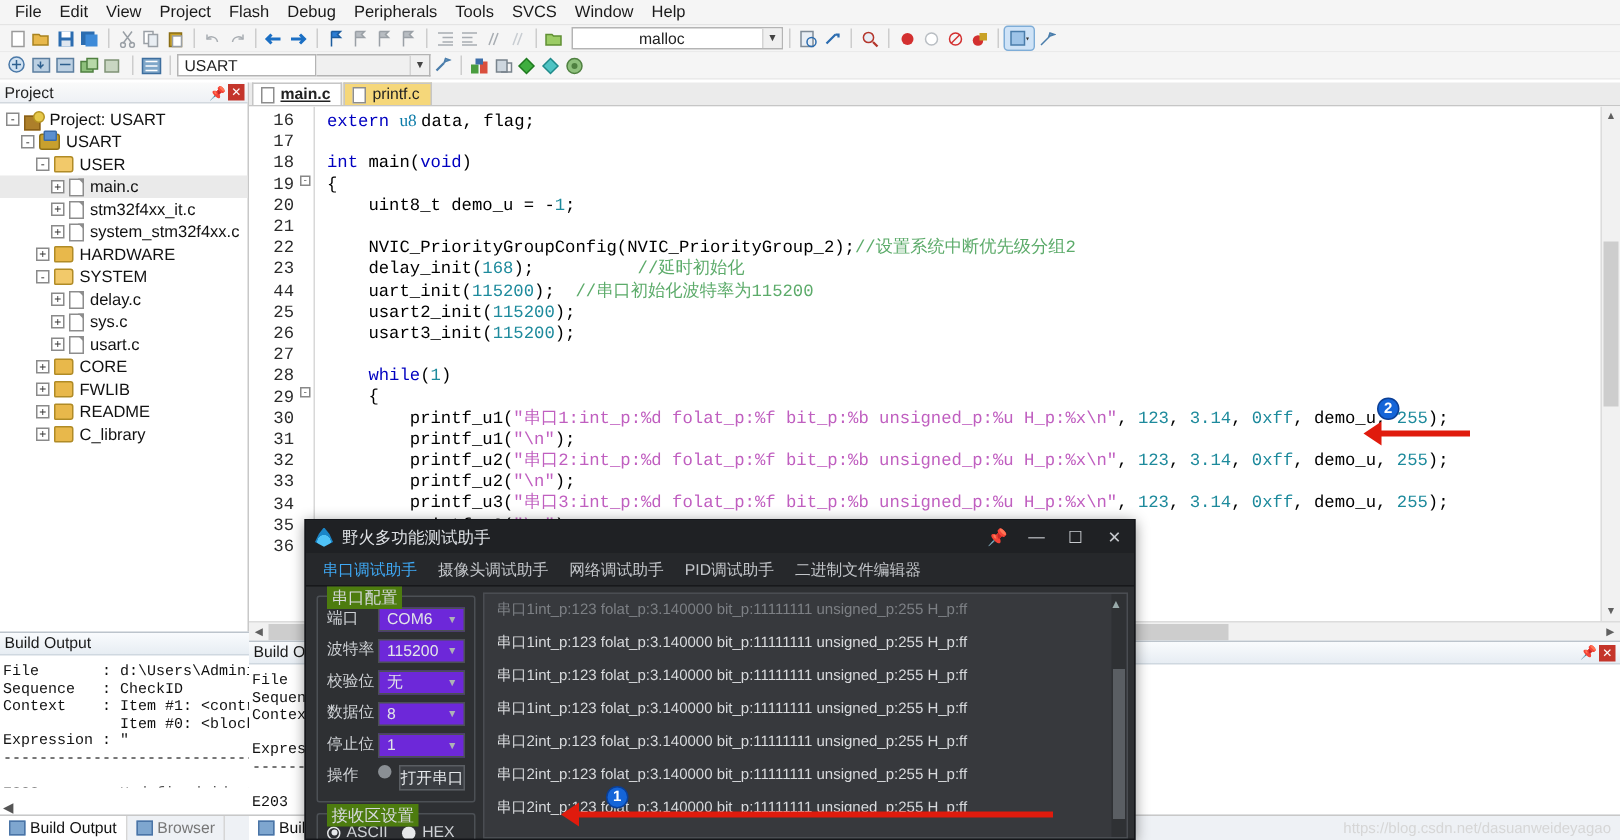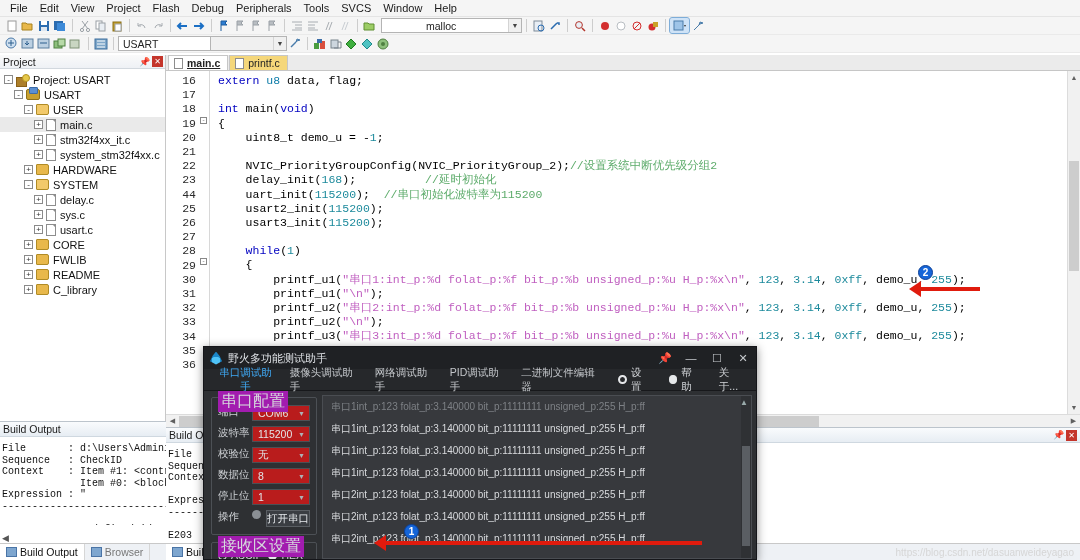--- a/index.html
+++ b/index.html
@@ -221,21 +221,21 @@
     font-size: 6px; line-height: 5px; text-align: center;
   }
   .codearea {
     flex: 1; padding-top: 3px; padding-left: 8px;
     font-family: "Liberation Mono", monospace;
     font-size: 11.5px; line-height: 14.2px;
     white-space: pre; color: #000;
     overflow: hidden;
   }
   .kw { color: #0000c0; font-weight: normal; }
-  .kw2 { color: #0b7ba8; }
+  .kw2 { color: #0b7ba8; font-family: Liberation Serif, serif; }
   .num { color: #1d8a9c; }
   .str { color: #c05fc0; }
   .cmt { color: #5cab6a; }
 
   .editor-sb {
     position: absolute; right: 0; top: 0; bottom: 0; width: 13px;
     background: #f1f1f1; border-left: 1px solid #dcdcdc;
   }
   .sb-up, .sb-dn {
     height: 13px; display: flex; align-items: center; justify-content: center;
@@ -336,27 +336,27 @@
 
   .dlg-main { flex: 1; display: flex; min-height: 0; }
   .dlg-left { width: 118px; flex: 0 0 auto; padding: 6px 5px 0 7px; }
   .grp {
     border: 1px solid #4c5055; border-radius: 2px;
     padding: 7px 6px 7px 6px; position: relative;
     margin-bottom: 7px;
   }
   .grp > .legend {
     position: absolute; top: -7px; left: 6px;
-    background: #a21caf; padding: 0 3px;
-    font-size: 16px; color: #d6d9dd;
+    background: #4d7c0f; padding: 0 3px;
+    font-size: 11px; color: #d6d9dd;
   }
   .frow { display: flex; align-items: flex-start; height: 17px; margin-bottom: 4px; }
   .frow .lbl { width: 34px; font-size: 10.5px; color: #ced1d5; flex: 0 0 auto; }
   .dsel {
-    flex: 1; height: 16px; background: #b91c1c; border: 1px solid #4c5055;
+    flex: 1; height: 16px; background: #6d28d9; border: 1px solid #4c5055;
     display: flex; align-items: center; padding-left: 5px;
     font-size: 10.5px; color: #e2e5e8;
   }
   .dsel .car { margin-left: auto; margin-right: 4px; font-size: 7px; color: #aeb2b6; }
   .opbtn {
     flex: 1; height: 17px; background: #3a3d42; border: 1px solid #5a5e63;
     display: flex; align-items: center; justify-content: center;
     font-size: 10.5px; color: #e6e9ec;
   }
   .statusled {
@@ -934,33 +934,20 @@
         <div class="cls">✕</div>
       </div>
     </div>
 
     <div class="dlg-tabs" id="dtabs">
         <div class="dtab active">串口调试助手</div>
         <div class="dtab">摄像头调试助手</div>
         <div class="dtab">网络调试助手</div>
         <div class="dtab">PID调试助手</div>
         <div class="dtab">二进制文件编辑器</div>
-        <div class="rightgrp">
-          <div class="dbtn">
-            <span class="gear-ico"></span>
-            <span>设置</span>
-          </div>
-          <div class="dbtn">
-            <span class="dot-ico" style="background: rgb(230, 232, 234);"></span>
-            <span>帮助</span>
-          </div>
-          <div class="dbtn">
-            <span>关于...</span>
-          </div>
-        </div>
       </div>
 
     <div class="dlg-main">
       <div class="dlg-left">
         <div class="grp">
           <div class="legend">串口配置</div>
           <div id="cfgfields">
               <div class="frow">
                 <div class="lbl">端口</div>
                 <div class="dsel">

